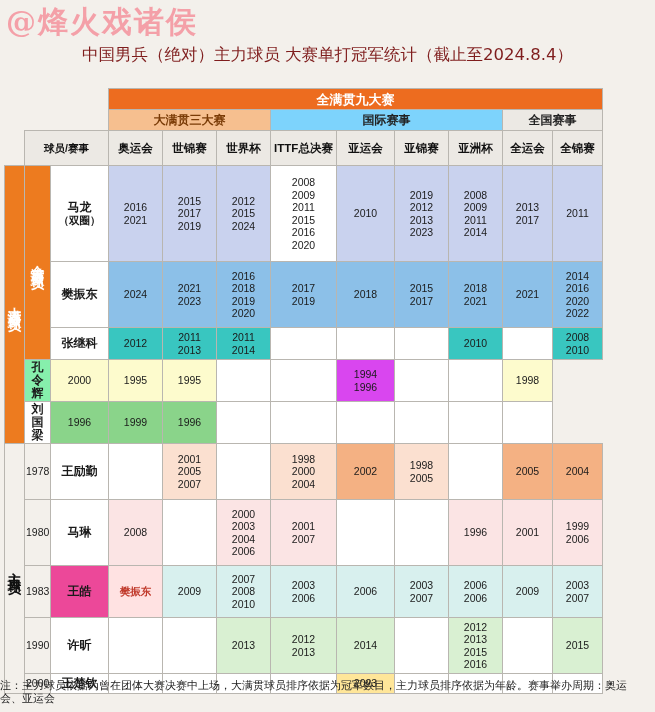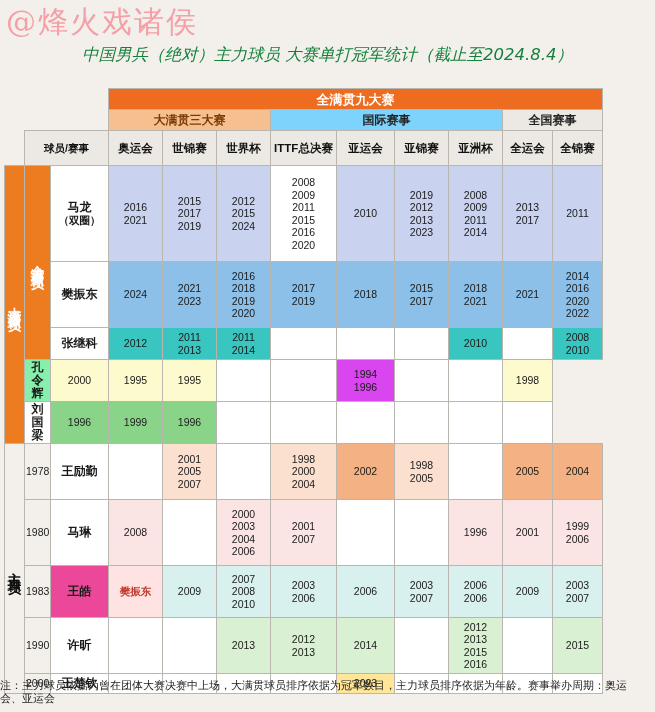--- a/index.html
+++ b/index.html
@@ -6,35 +6,34 @@
   body{
     width:655px;height:712px;
     background:#f3f0eb;
     font-family:"Liberation Sans","DejaVu Sans",sans-serif;
     color:#1a1a1a;
     overflow:hidden;
   }
   #watermark{
     position:absolute;left:6px;top:2px;
     font-family:"DejaVu Serif","Liberation Serif",serif;
-    font-size:30px;font-weight:normal;
+    font-size:30px;font-weight:bold;
     color:#f4a0a8;
     letter-spacing:2px;
     white-space:nowrap;
     z-index:50;
     pointer-events:none;
   }
   #title{
     position:absolute;top:44px;left:0;width:655px;
     text-align:center;
     font-size:16.5px;
     font-family:"DejaVu Sans","Liberation Sans",sans-serif;
-    color:#15803d;
+    color:#7f1d1d;
     white-space:nowrap;
-    font-style:italic;
   }
   #tablewrap{
     position:absolute;top:88px;left:4px;width:647px;
   }
   table{
     border-collapse:collapse;
     table-layout:fixed;
     width:518px;
     font-size:11px;
   }

